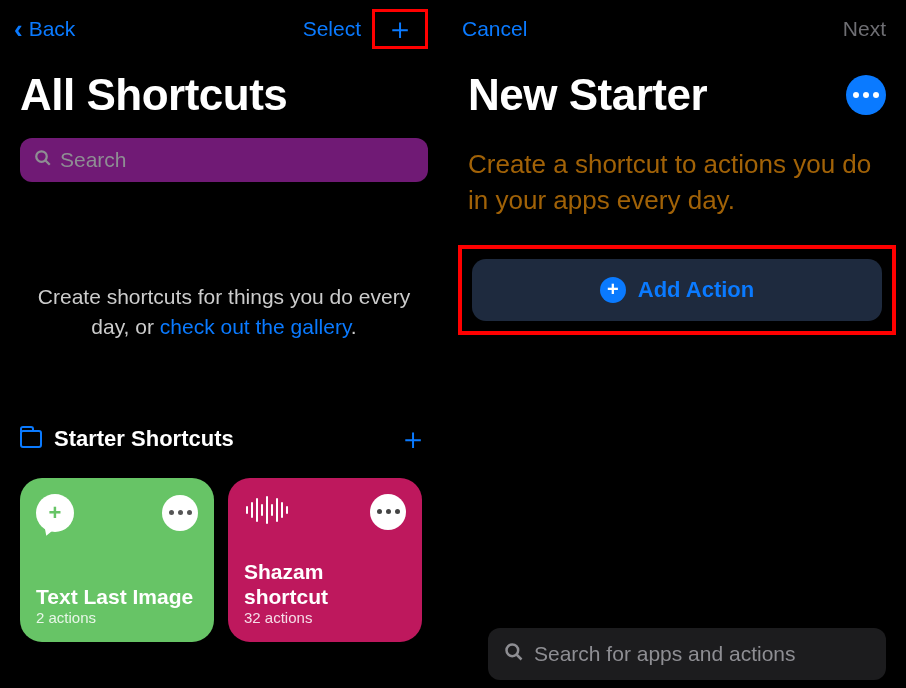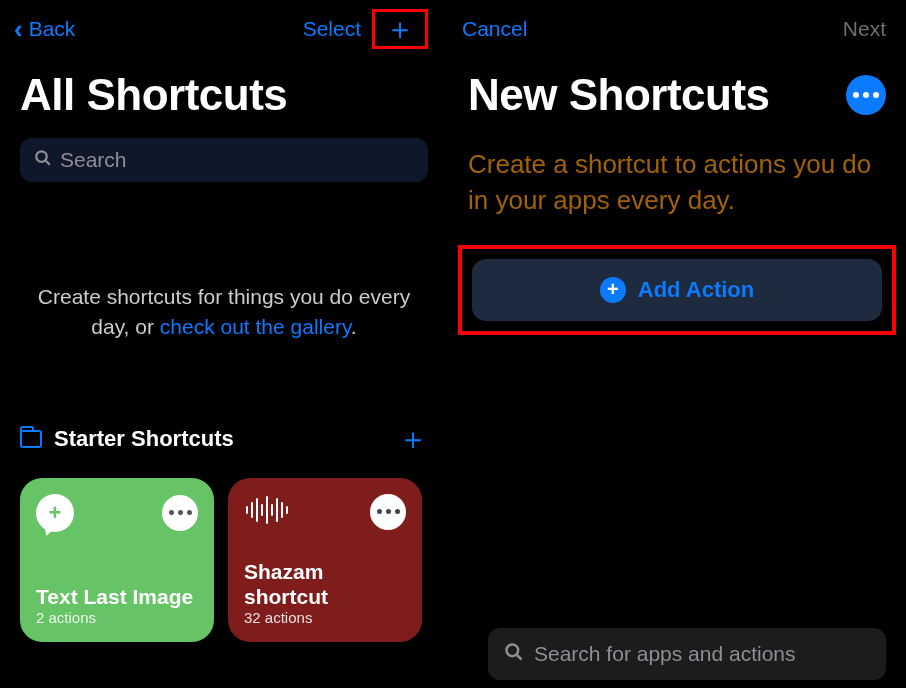--- a/index.html
+++ b/index.html
@@ -97,21 +97,21 @@
       gap: 4px;
     }
     .dots span {
       width: 6px;
       height: 6px;
       border-radius: 50%;
       background: #fff;
     }
     .search-bar {
       margin: 6px 20px;
-      background: #0f172a;
+      background: #701a75;
       border-radius: 12px;
       padding: 10px 14px;
       display: flex;
       align-items: center;
       gap: 8px;
     }
     .search-icon {
       color: #8e8e93;
       font-size: 20px;
     }
@@ -179,21 +179,21 @@
       border-radius: 22px;
       padding: 16px;
       display: flex;
       flex-direction: column;
       position: relative;
     }
     .card-green {
       background: #67c466;
     }
     .card-blue {
-      background: #7f1d1d;
+      background: #be185d;
     }
     .card-top {
       display: flex;
       justify-content: space-between;
       align-items: center;
     }
     .card-more {
       width: 36px;
       height: 36px;
       border-radius: 50%;
@@ -399,21 +399,21 @@
   </div>
 </div>
 
 <div class="right-panel">
   <div class="top-bar">
     <span class="link-blue">Cancel</span>
     <span class="link-dim">Next</span>
   </div>
 
   <div class="title-row">
-    <div class="page-title">New Shortcuts</div>
+    <div class="page-title">New Starter</div>
     <div class="more-circle">
       <div class="dots">
           <span></span>
           <span></span>
           <span></span>
         </div>
     </div>
   </div>
 
   <div class="right-desc">Create a shortcut to actions you do in your apps every day.</div>

